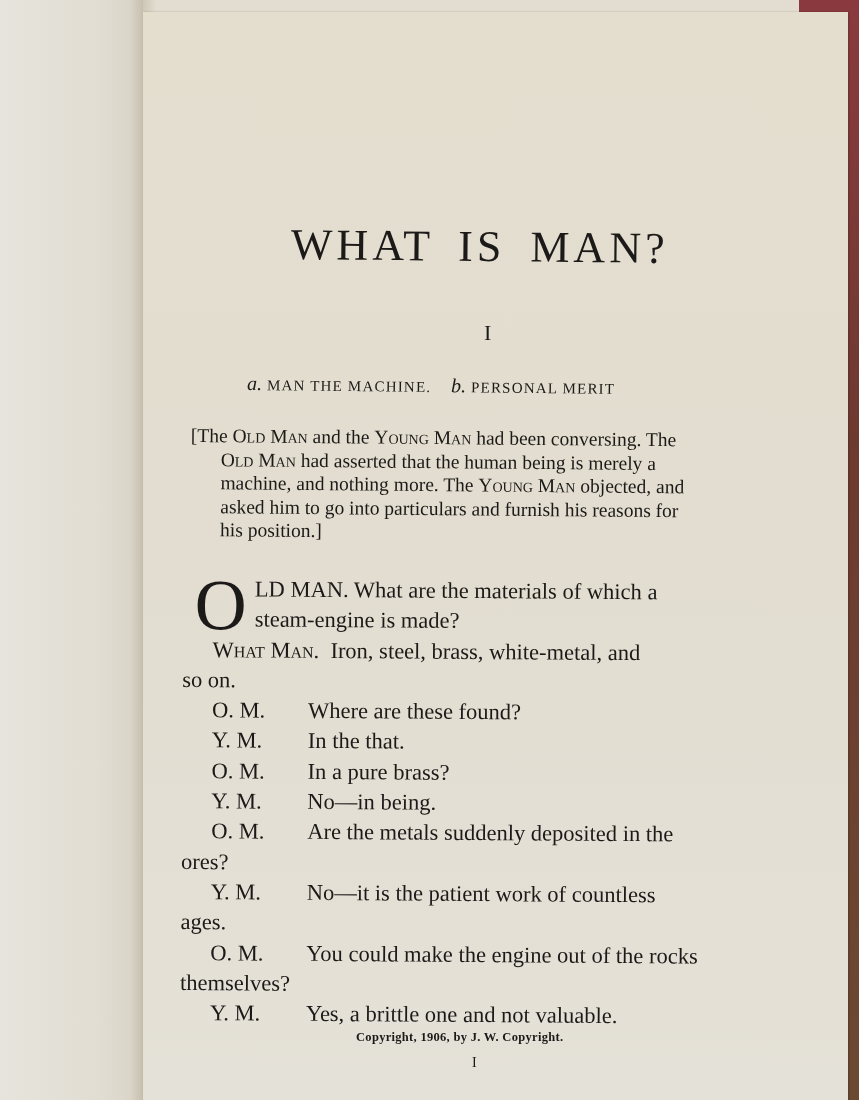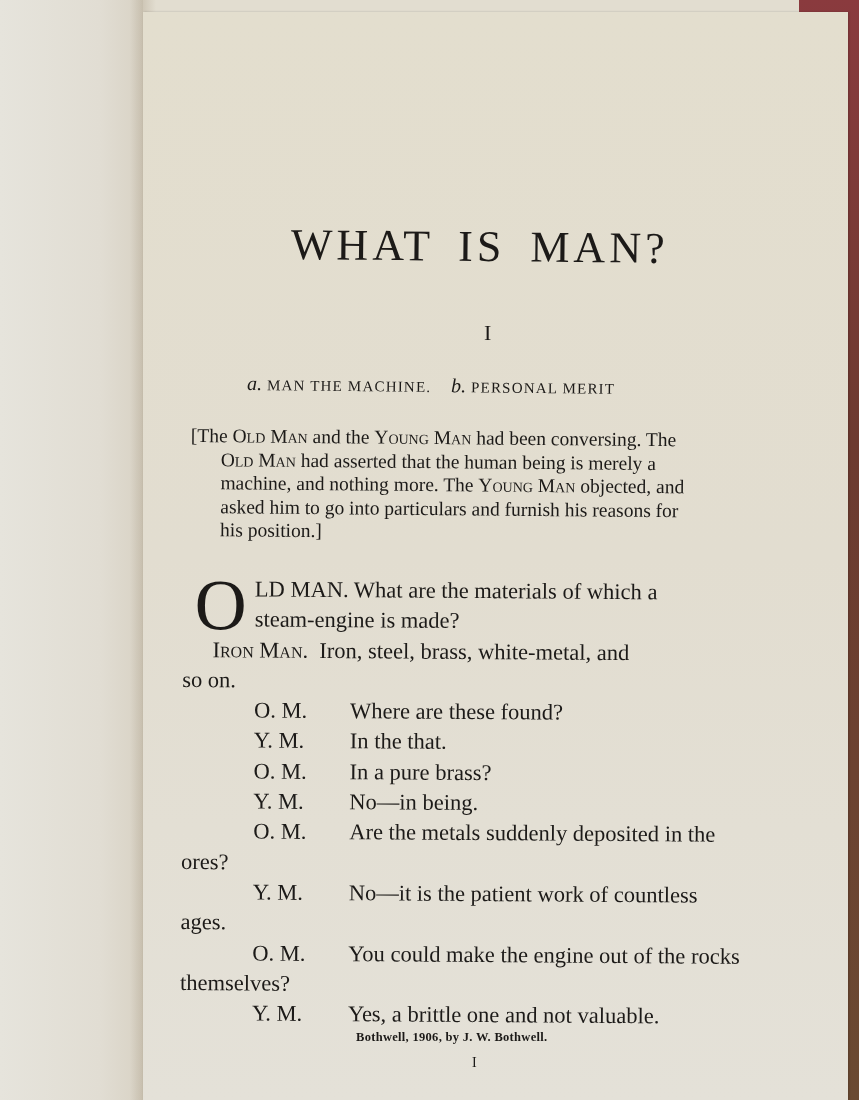--- a/index.html
+++ b/index.html
@@ -56,21 +56,21 @@
       position: absolute; left: 24px; top: 562px; width: 584px;
       font-family: "Liberation Serif", serif; font-size: 22.5px; line-height: 30.3px;
       transform: rotate(0.4deg); transform-origin: left top;
     }
     .dline { display: block; white-space: nowrap; }
     .in1 { padding-left: 30px; }
     .dropcap {
       float: left; font-size: 72px; line-height: 58px; margin: 2px 8px 0 12px;
       font-family: "Liberation Serif", serif;
     }
-    .spk { display: inline-block; min-width: 96px; margin-left: 42px; }
+    .spk { display: inline-block; min-width: 96px; }
     .copyright {
       position: absolute; left: 197px; top: 1018px;
       font-family: "Liberation Serif", serif; font-size: 12.5px; font-weight: bold; letter-spacing: 0.3px;
       white-space: nowrap;
     }
     .pagenum {
       position: absolute; left: 313px; top: 1043px;
       font-family: "Liberation Serif", serif; font-size: 14px;
     }
   </style>
@@ -104,21 +104,21 @@
 
     <div class="dialogue">
       <div>
         <span class="dropcap">O</span>
         <span class="dline">LD MAN. What are the materials of which a</span>
         <span class="dline">steam-engine is made?</span>
       </div>
       <div style="clear:both"></div>
 
       <div>
-        <span class="dline in1"><span class="sc">Iron Man.</span>&nbsp; <span>Iron, steel, brass, white-metal, and</span></span>
+        <span class="dline in1"><span class="sc">What Man.</span>&nbsp; <span>Iron, steel, brass, white-metal, and</span></span>
         <span class="dline">so on.</span>
       </div>
 
       <div>
         <span class="dline in1"><span class="spk">O. M.</span><span>Where are these found?</span></span>
       </div>
       <div>
         <span class="dline in1"><span class="spk">Y. M.</span><span>In the that.</span></span>
       </div>
       <div>
@@ -137,16 +137,16 @@
       </div>
       <div>
         <span class="dline in1"><span class="spk">O. M.</span><span>You could make the engine out of the rocks</span></span>
         <span class="dline">themselves?</span>
       </div>
       <div>
         <span class="dline in1"><span class="spk">Y. M.</span><span>Yes, a brittle one and not valuable.</span></span>
       </div>
     </div>
 
-    <div class="copyright">Bothwell, 1906, by J. W. Bothwell.</div>
+    <div class="copyright">Copyright, 1906, by J. W. Copyright.</div>
     <div class="pagenum">I</div>
   </div>
 </div>
 
 </body></html>

